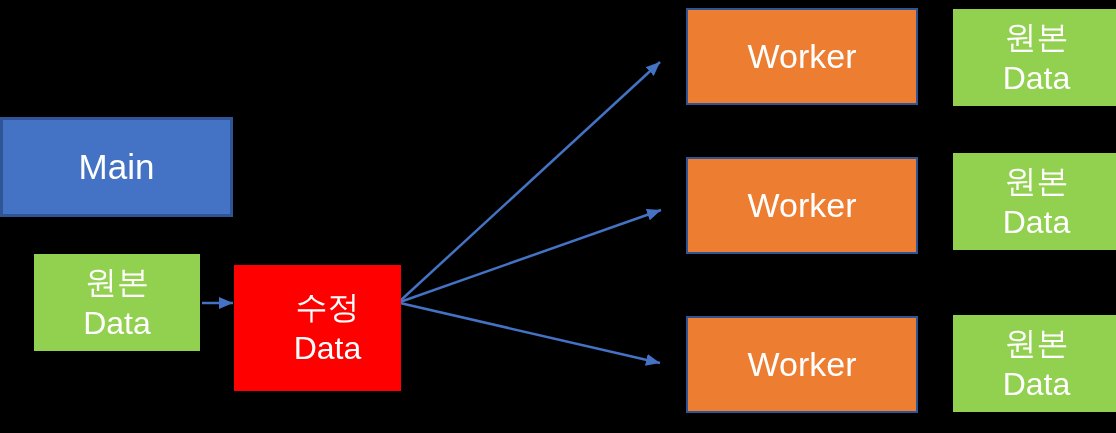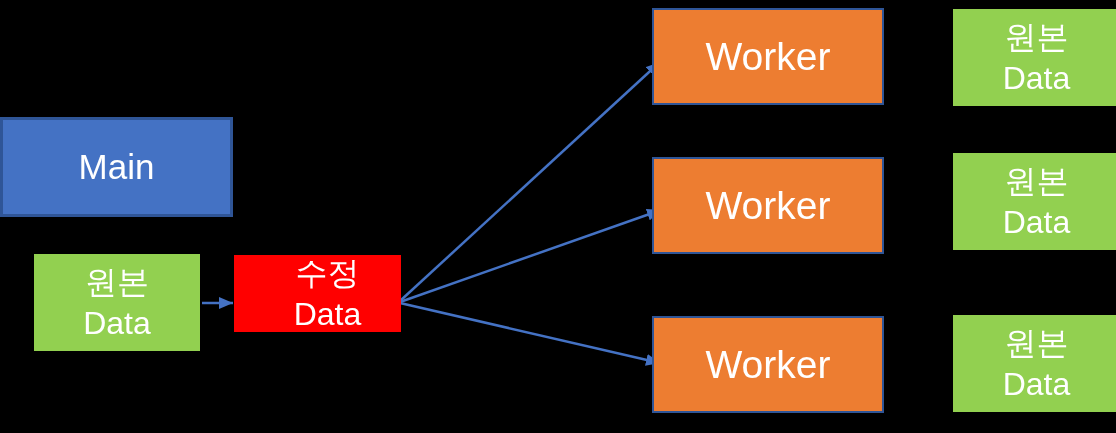--- a/index.html
+++ b/index.html
@@ -39,29 +39,29 @@
     left: 0; top: 117px; width: 233px; height: 100px;
     background: var(--blue-fill);
     border: 3px solid var(--blue-border);
     font-size: 35px;
   }
   #source-data-box {
     left: 34px; top: 254px; width: 166px; height: 97px;
     background: var(--green-fill);
   }
   #modified-data-box {
-    left: 234px; top: 255px; width: 167px; height: 77px;
+    left: 234px; top: 265px; width: 167px; height: 126px;
     background: var(--red-fill);
     padding-left: 20px;
   }
   .worker-box {
-    left: 652px; width: 232px; height: 97px;
+    left: 686px; width: 232px; height: 97px;
     background: var(--orange-fill);
     border: 2px solid var(--blue-border);
-    font-size: 39px;
+    font-size: 34px;
   }
   #worker-box-1 { top: 8px; }
   #worker-box-2 { top: 157px; }
   #worker-box-3 { top: 316px; }
   .worker-data-box {
     left: 953px; width: 167px; height: 97px;
     background: var(--green-fill);
   }
   #worker-data-box-1 { top: 9px; }
   #worker-data-box-2 { top: 153px; }

